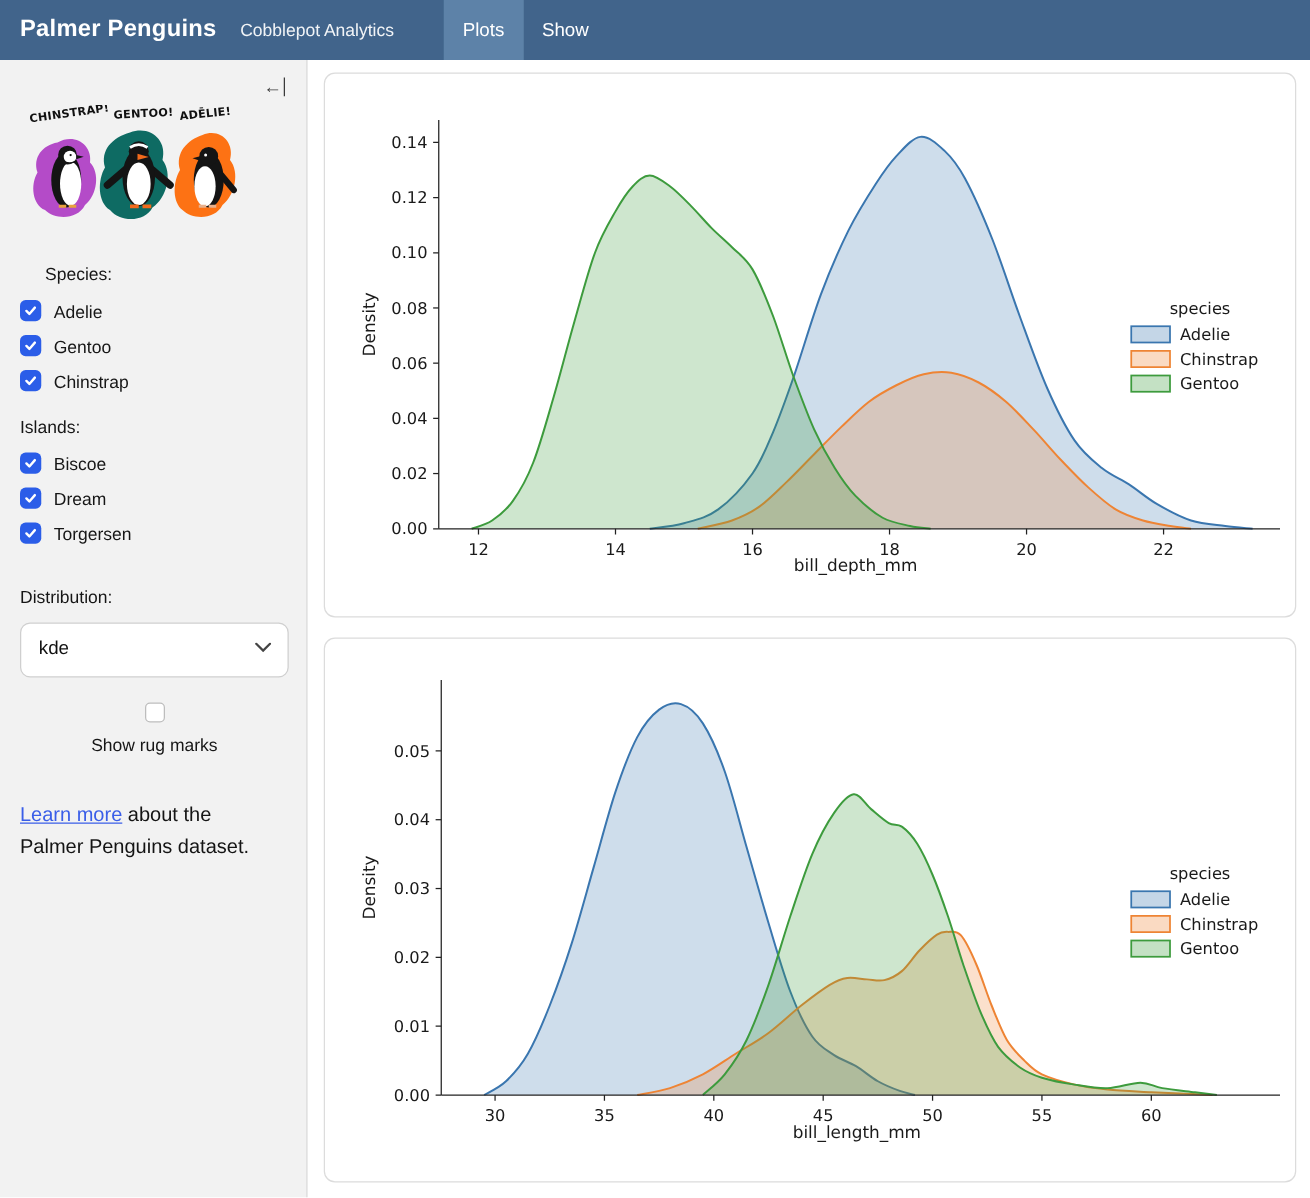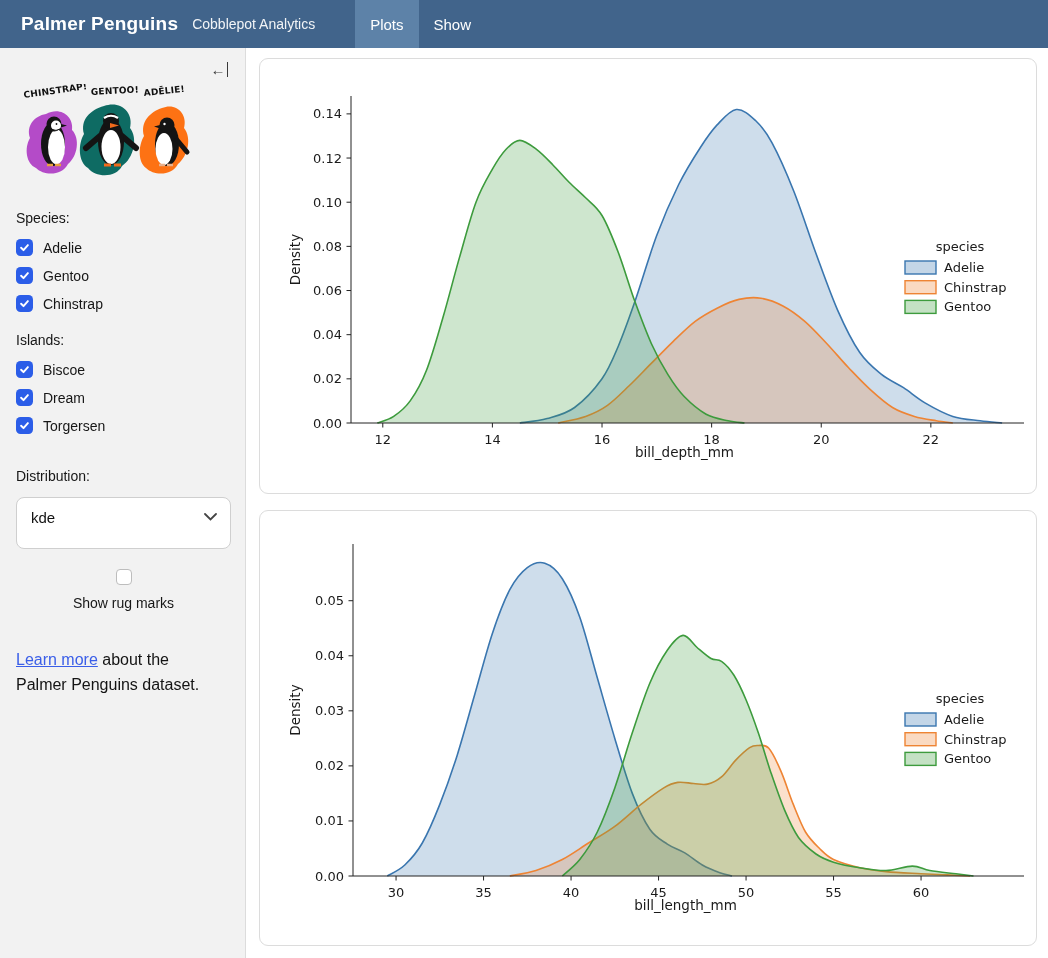--- a/index.html
+++ b/index.html
@@ -1,49 +1,49 @@
 <!DOCTYPE html>
 <html><head>
 <meta charset="utf-8">
 <style>
   html,body{margin:0;padding:0;}
   body{width:1048px;height:958px;overflow:hidden;background:#fff;
        font-family:"Liberation Sans",sans-serif;color:#161616;}
 
   
   header{height:48px;background:#41648b;display:flex;align-items:stretch;}
-  .brand{display:flex;align-items:center;gap:14px;padding-left:21px;}
+  .brand{display:flex;align-items:center;gap:19px;padding-left:16px;}
   .brand .title{color:#fff;font-size:19px;font-weight:700;letter-spacing:.2px;}
   .brand .subtitle{color:rgba(255,255,255,.93);font-size:14px;text-align:right;}
   nav{display:flex;margin-left:40px;}
   .tab{display:flex;align-items:center;padding:4px 15px;font-size:15px;color:#fff;cursor:pointer;}
   .tab.active{background:#5d82a8;}
 
   
   .layout{display:flex;height:910px;}
   aside{width:246px;min-width:246px;box-sizing:border-box;background:#f2f2f2;
         border-right:1px solid #dcdcdc;padding:14px 14px 0 16px;position:relative;}
   main{flex:1;box-sizing:border-box;padding:10px 11px 0 13px;background:#fff;overflow:hidden;}
 
   
   .collapse-btn{position:absolute;top:14px;right:17px;display:flex;align-items:center;
                 color:#3a3a3a;cursor:pointer;font-size:15px;line-height:15px;}
   .collapse-btn .bar{width:1.5px;height:15px;background:#3a3a3a;margin-left:1px;}
   .artwork{margin-top:22px;}
   .art-label{font-size:9px;font-weight:700;fill:#111;font-family:"DejaVu Sans",sans-serif;letter-spacing:.2px;}
   .ctl-label{font-size:14px;color:#161616;margin:20px 0 13px;}
-  .ctl-label.first{margin-top:26px;}
+  .ctl-label.first{margin-top:26px;margin-left:20px;}
   .ctl-label.mt-lg{margin-top:34px;}
   .chk-row{display:flex;align-items:center;gap:10px;margin-bottom:11px;font-size:14px;cursor:pointer;}
   .cb{width:17px;height:17px;border-radius:4.5px;flex:none;display:flex;align-items:center;justify-content:center;box-sizing:border-box;}
   .cb.on{background:#2b5de8;}
   .cb.off{background:#fff;border:1px solid #bdbdbd;border-radius:4px;width:16px;height:16px;}
   .select{height:38px;background:#fff;border:1px solid #cfcfcf;border-radius:8px;
           display:flex;align-items:center;justify-content:space-between;
-          padding:0 13px 12px 14px;font-size:15px;color:#111;margin-top:2px;cursor:pointer;}
+          padding:0 13px 4px 14px;font-size:15px;color:#111;margin-top:2px;cursor:pointer;}
   .rug-row{margin-top:20px;flex-direction:column;}
   .learn{font-size:16px;line-height:1.58;margin:36px 0 0;color:#141414;max-width:206px;}
   .learn a{color:#3a5ee8;text-decoration:underline;cursor:pointer;}
 
   
   .card{border:1px solid #dcdcdc;border-radius:9px;background:#fff;margin-bottom:16px;overflow:hidden;}
   svg.chart{display:block;}
   .tick-label{font-family:"DejaVu Sans",sans-serif;font-size:13px;fill:#1a1a1a;}
   .ax-label{font-family:"DejaVu Sans",sans-serif;font-size:13.5px;fill:#1a1a1a;}
   .leg-text{font-family:"DejaVu Sans",sans-serif;font-size:13px;fill:#1a1a1a;}

